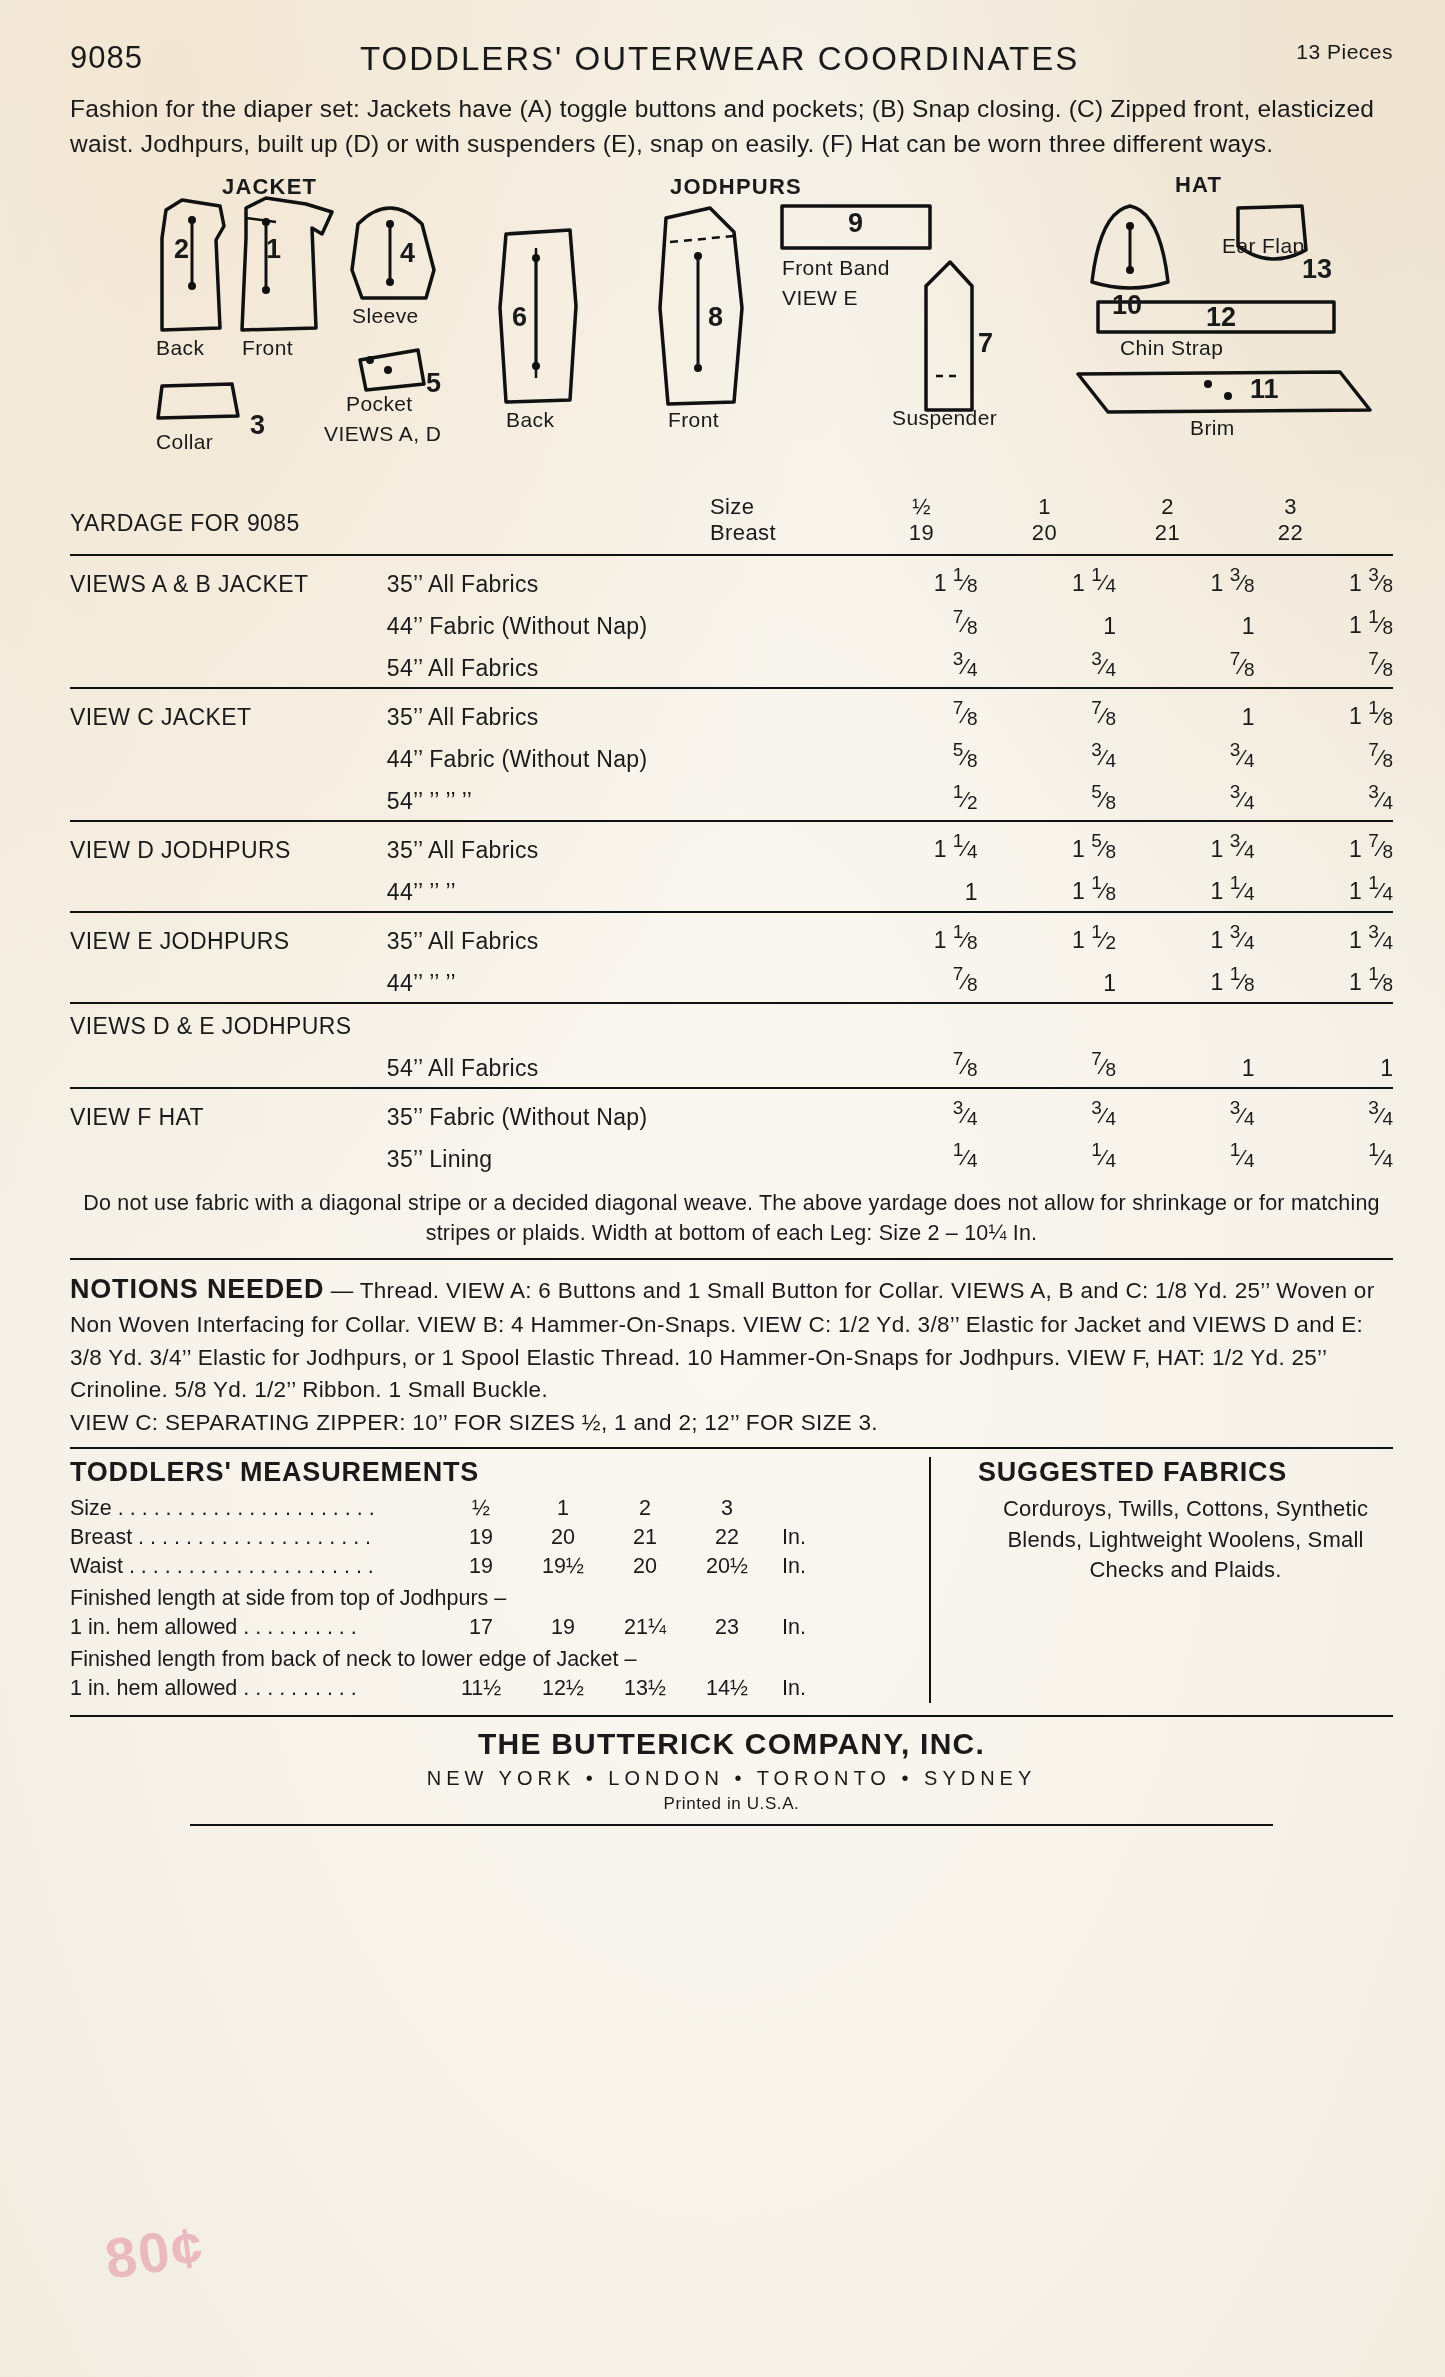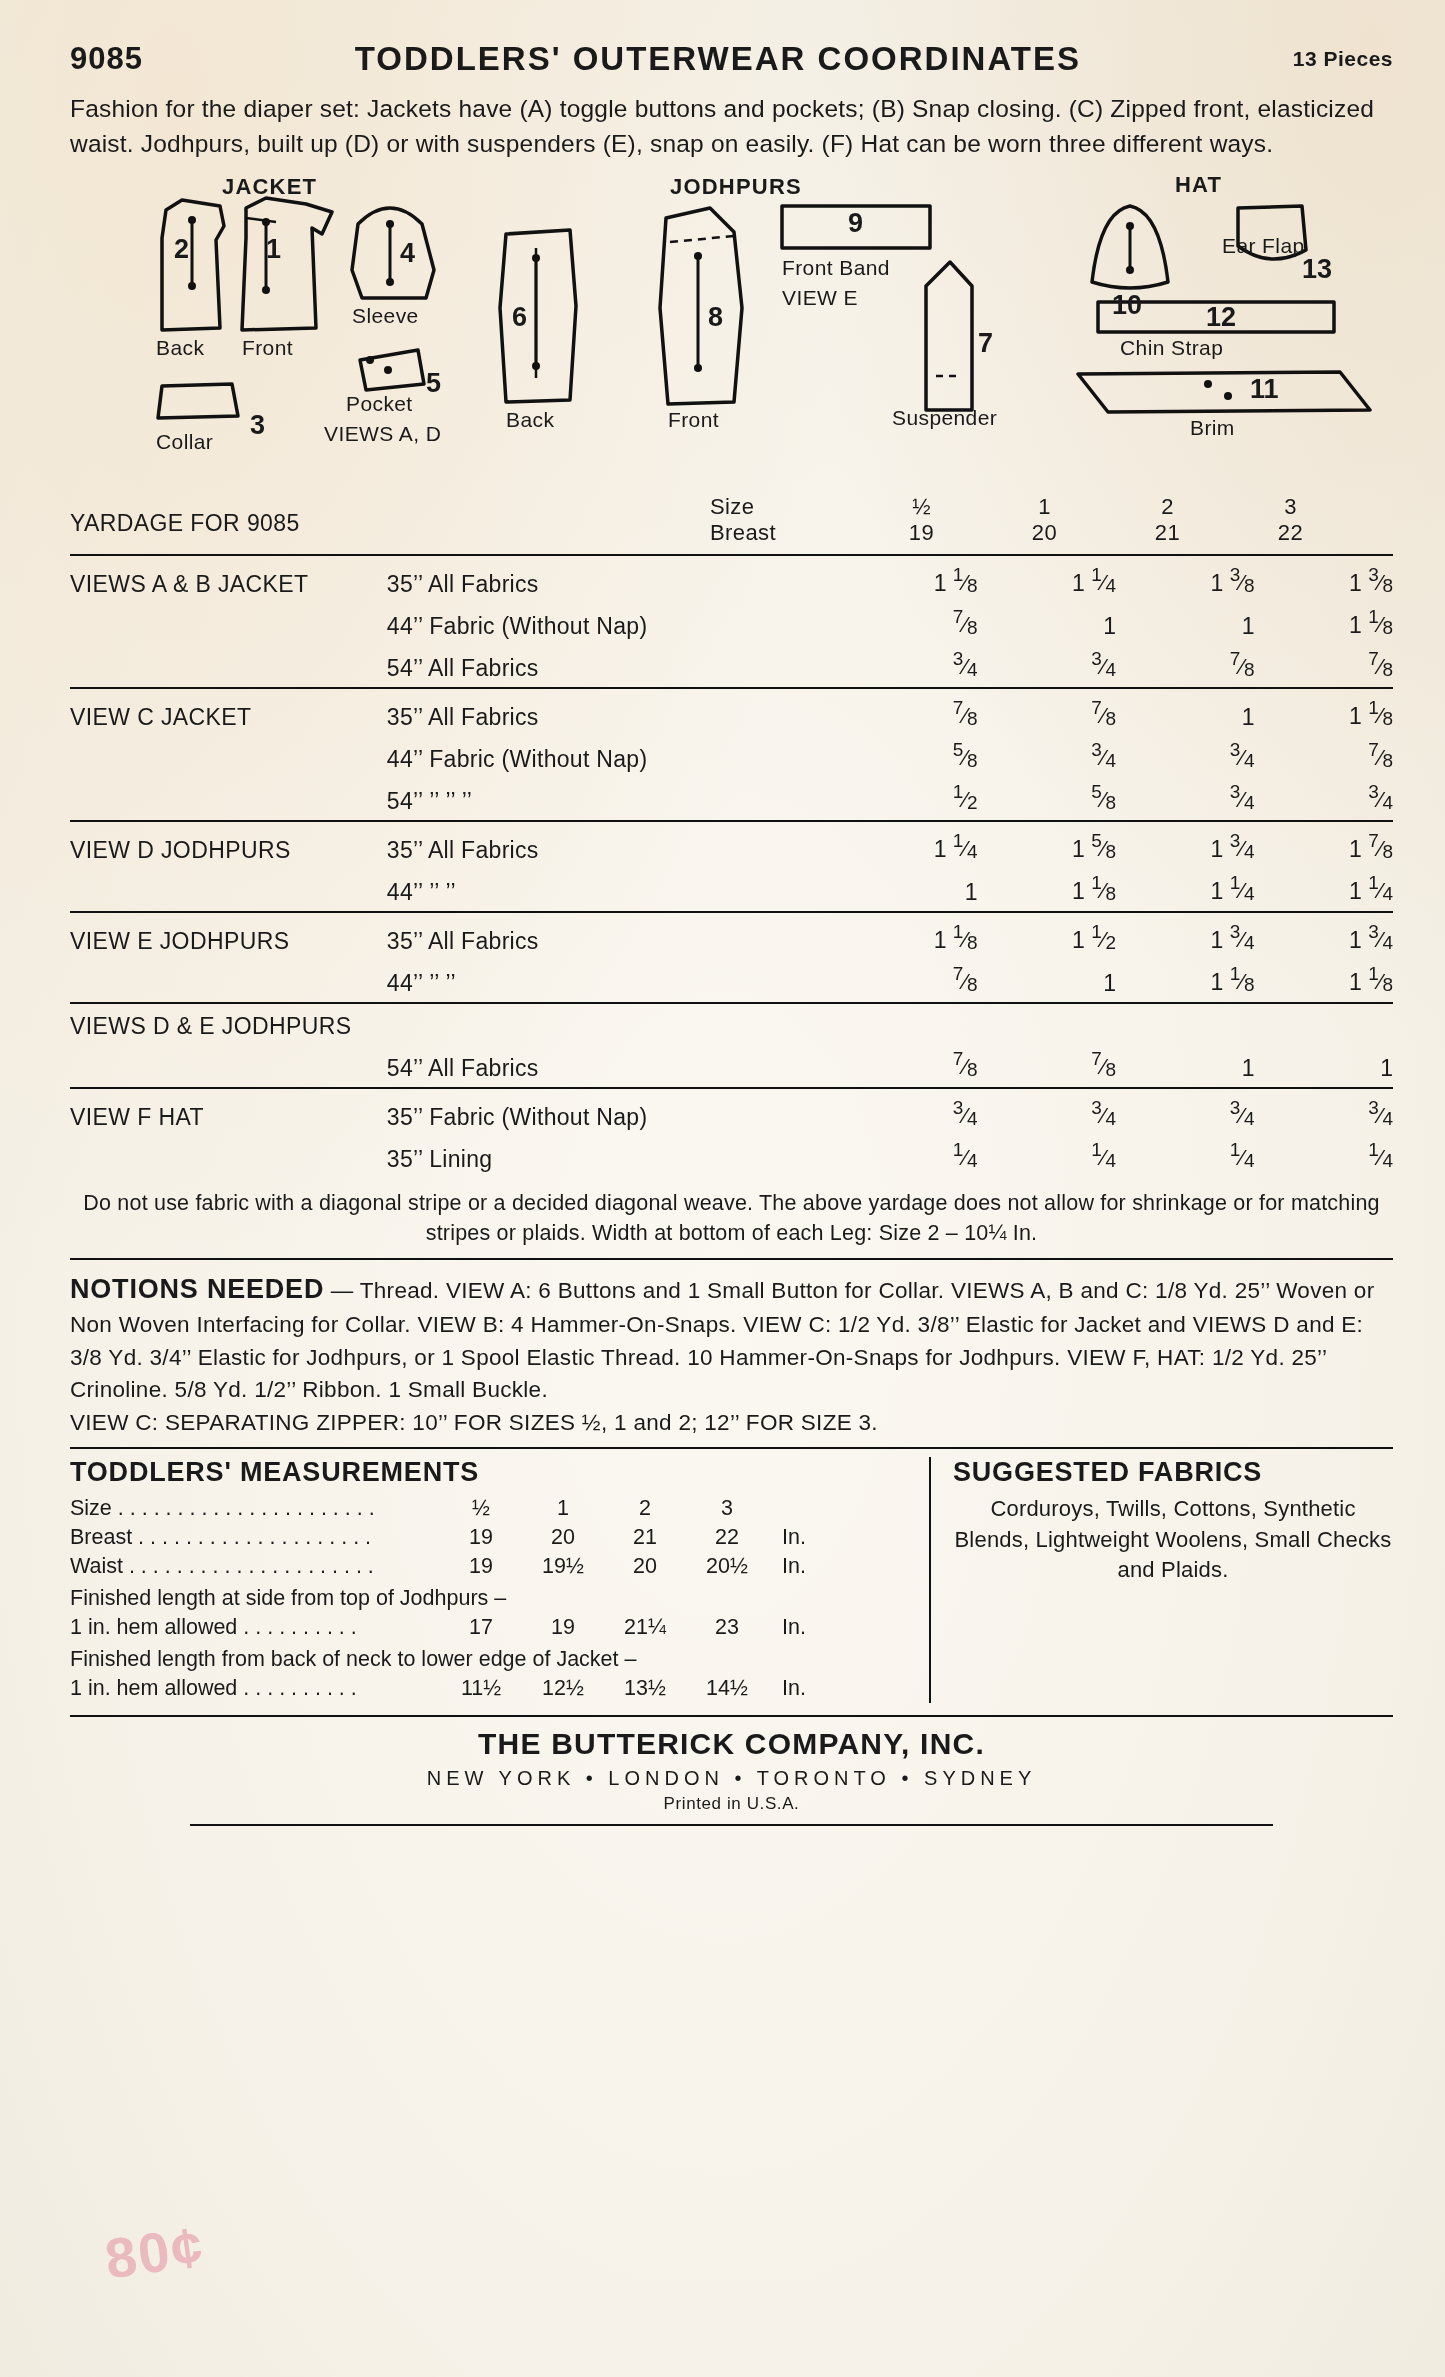--- a/index.html
+++ b/index.html
@@ -27,23 +27,23 @@
     position: absolute;
     left: 70px;
     right: 52px;
     top: 40px;
     bottom: 24px;
   }
 
   
   .headrow {
     display: flex;
-    align-items: center;
+    align-items: flex-start;
     justify-content: space-between;
-    font-weight: bold;
+    font-weight: normal;
   }
   .pat-num {
     font-size: 31px;
     letter-spacing: 1px;
   }
   .main-title {
     font-size: 33px;
     letter-spacing: 2.0px;
     text-align: center;
     flex: 1;
@@ -143,20 +143,21 @@
     font-weight: bold;
     letter-spacing: 0.8px;
   }
 
   
   .meas-wrap {
     display: flex;
     margin-top: 8px;
     border-top: 2.5px solid #111;
     padding-top: 8px;
+    gap: 25px;
   }
   .meas-left {
     width: 845px;
     border-right: 2.5px solid #111;
     padding-right: 14px;
   }
   .meas-right { padding-left: 22px; flex: 1; }
   .meas-title {
     font-size: 27px;
     font-weight: bold;

